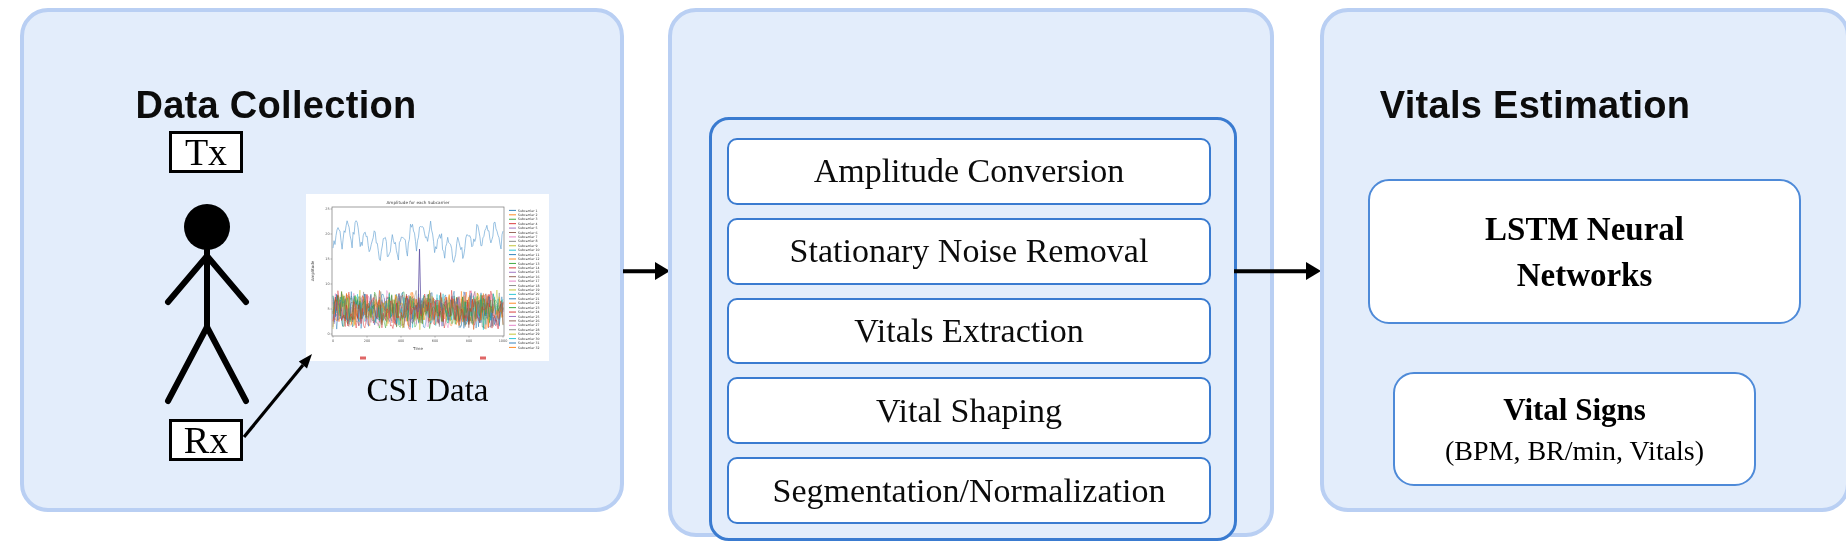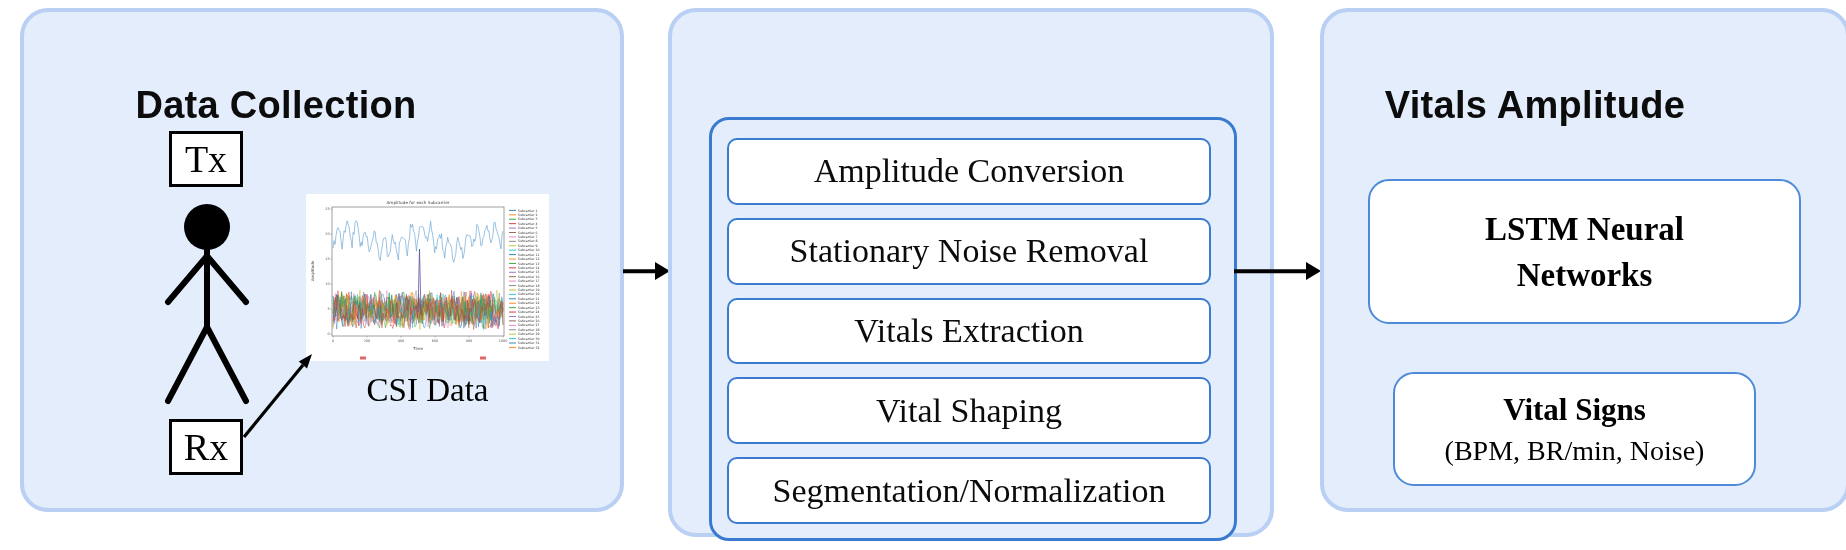--- a/index.html
+++ b/index.html
@@ -13,21 +13,21 @@
   #panel2{left:656px;top:8px;width:606px;height:529px;}
   #panel3{left:1308px;top:8px;width:530px;height:504px;}
 
   .panel-title{position:absolute;top:40px;left:0;right:0;text-align:center;
                font-weight:bold;font-size:38px;color:#0c0c0c;letter-spacing:.3px;}
   #panel1 .panel-title{transform:translateX(-46px);}
   #panel2 .panel-title{transform:translateX(-86px);}
   #panel3 .panel-title{transform:translateX(-50px);}
 
   
-  .device-box{position:absolute;width:74px;height:56px;background:#fff;border:3.5px solid #000;
+  .device-box{position:absolute;width:74px;height:42px;background:#fff;border:3.5px solid #000;
               box-sizing:border-box;display:flex;align-items:center;justify-content:center;
               font-family:"Liberation Serif","DejaVu Serif",serif;font-size:38px;color:#000;}
   #tx-box{left:145px;top:119px;}
   #rx-box{left:145px;top:407px;}
   .stick{position:absolute;left:124px;top:185px;}
   .csi-image{position:absolute;left:282px;top:182px;width:243px;height:167px;background:#fff;}
   .csi-caption{position:absolute;left:282px;top:360px;width:243px;text-align:center;
                font-family:"Liberation Serif","DejaVu Serif",serif;font-size:33px;color:#000;}
   .rx-arrow{position:absolute;left:212px;top:336px;}
 
@@ -221,26 +221,26 @@
       <div class="step">Segmentation/Normalization</div>
     </div>
   </section>
 
   <div class="h-arrow" style="left:1222px;top:261px;width:86px;">
     <div class="shaft"></div>
     <div class="head"></div>
   </div>
 
   <section class="panel" id="panel3">
-    <h2 class="panel-title">Vitals Amplitude</h2>
+    <h2 class="panel-title">Vitals Estimation</h2>
 
     <div class="est-box" id="lstm-box">
       <span>LSTM Neural</span>
       <span>Networks</span>
     </div>
 
     <div class="est-box" id="vitals-box">
       <span class="vs-title">Vital Signs</span>
-      <span class="vs-sub">(BPM, BR/min, Noise)</span>
+      <span class="vs-sub">(BPM, BR/min, Vitals)</span>
     </div>
   </section>
 
 </div>
 
 </body></html>

